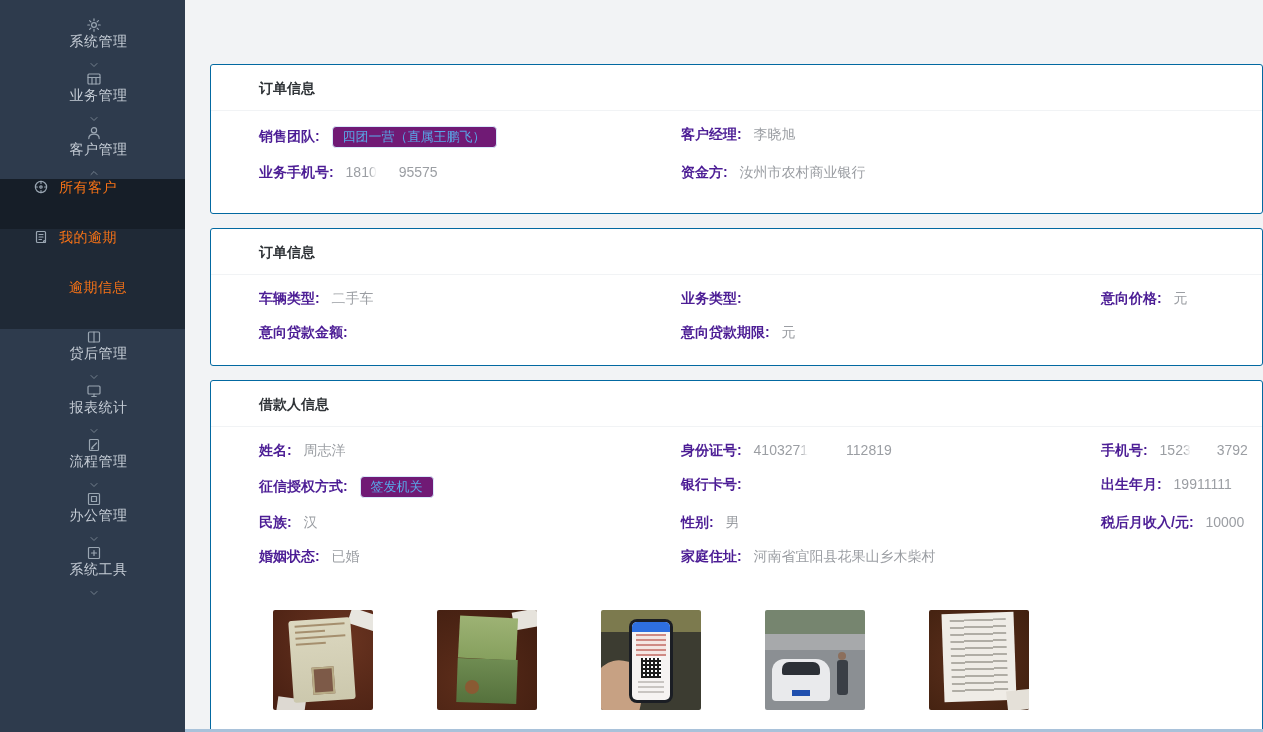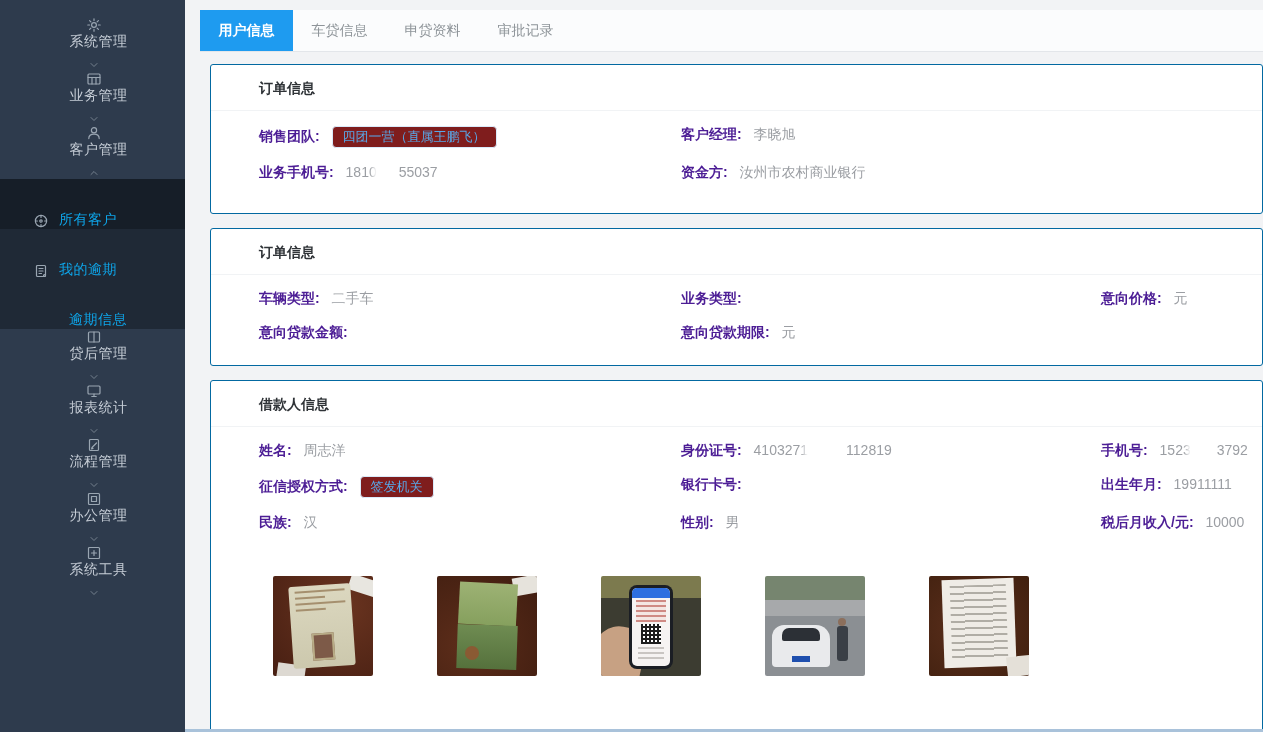--- a/index.html
+++ b/index.html
@@ -11,22 +11,22 @@
     background:#2e3b4d; padding-top:17px; }
   .s-item { height:54px; display:flex; align-items:center; padding:0 12px 0 14px;
     color:#c6cdd6; cursor:pointer;flex-direction:column; }
   .s-ico { width:16px; height:16px; display:inline-flex; color:#9aa6b2; flex:none; }
   .s-ico svg { width:16px; height:16px; }
   .s-label { margin-left:10px; flex:1; font-size:14px; letter-spacing:.5px; }
   .s-chev { width:12px; height:12px; color:#7c8894; display:inline-flex; }
   .s-chev svg { width:12px; height:12px; }
   .s-chev.up { transform:rotate(180deg); }
   .submenu { background:#1f2936; }
-  .sub-item { height:50px; display:flex; align-items:flex-end; padding-left:33px;
-    color:#0ea5e9; cursor:pointer; }
+  .sub-item { height:50px; display:flex; align-items:flex-start; padding-left:33px;
+    color:#f97316; cursor:pointer; }
   .sub-item.active { background:#161e28; }
   .sub-item.noicon { padding-left:59px; }
   svg.icon { fill:none; stroke:currentColor; stroke-width:1.2;
     stroke-linecap:round; stroke-linejoin:round; }
 
   
   .content { position:absolute; left:185px; top:0; right:0; bottom:0;
     background:#f2f3f5; overflow:hidden; }
 
   .tabbar { position:absolute; left:15px; top:10px; right:0; height:42px;
@@ -40,21 +40,21 @@
   .card1 { top:64px;  height:150px; }
   .card2 { top:228px; height:138px; }
   .card3 { top:380px; height:430px; }
   .card-h { padding:15px 20px 12px 48px; font-weight:bold; color:#2f3337;
     border-bottom:1px solid #f1f3f5; }
   .rows { padding:7px 0 0 48px; }
   .row { display:grid; grid-template-columns:422px 420px 1fr; padding:8px 0; }
   .field { white-space:nowrap; }
   .flabel { font-weight:bold; color:#4c1d95; margin-right:8px; }
   .fvalue { color:#9b9ea3; }
-  .tag { display:inline-block; background:#7f1d1d; border:1px solid #d9ebfb;
+  .tag { display:inline-block; background:#701a75; border:1px solid #d9ebfb;
     color:#58a8e8; border-radius:4px; padding:1px 10px; font-size:13px; cursor:pointer; }
   .redact { display:inline-block; width:26px; height:14px; background:#fff;
     vertical-align:-2px; border-radius:2px; box-shadow:0 0 5px 4px #fff; }
   .redact.wide { width:38px; }
   .redact.narrow { width:22px; }
 
   .bottom-scroll { position:absolute; left:0; right:0; bottom:0; height:3px;
     background:#a9c2da; cursor:pointer; }
 
   
@@ -269,44 +269,38 @@
     <span class="s-chev">
       <svg class="icon" viewBox="0 0 16 16">
           <path d="M4 6l4 4 4-4"></path>
         </svg>
     </span>
   </div>
 </div>
 
 <div class="content">
 
-  <div class="tabbar">
-    <div class="tab active">用户信息</div>
-    <div class="tab">车贷信息</div>
-    <div class="tab">申贷资料</div>
-    <div class="tab">审批记录</div>
-  </div>
 
   <div class="card card1">
     <div class="card-h">订单信息</div>
     <div class="rows">
       <div class="row">
         <div class="field">
           <span class="flabel">销售团队:</span>
           <span class="tag">四团一营（直属王鹏飞）</span>
         </div>
         <div class="field">
           <span class="flabel">客户经理:</span>
           <span class="fvalue">李晓旭</span>
         </div>
       </div>
       <div class="row">
         <div class="field">
           <span class="flabel">业务手机号:</span>
-          <span class="fvalue">1810</span><span class="redact narrow"></span><span class="fvalue">55037</span>
+          <span class="fvalue">1810</span><span class="redact narrow"></span><span class="fvalue">95575</span>
         </div>
         <div class="field">
           <span class="flabel">资金方:</span>
           <span class="fvalue">汝州市农村商业银行</span>
         </div>
         <div class="field"></div>
       </div>
     </div>
   </div>
 
@@ -378,20 +372,31 @@
           <span class="fvalue">汉</span>
         </div>
         <div class="field">
           <span class="flabel">性别:</span>
           <span class="fvalue">男</span>
         </div>
         <div class="field">
           <span class="flabel">税后月收入/元:</span>
           <span class="fvalue">10000</span>
         </div>
+      </div>
+      <div class="row">
+        <div class="field">
+          <span class="flabel">婚姻状态:</span>
+          <span class="fvalue">已婚</span>
+        </div>
+        <div class="field">
+          <span class="flabel">家庭住址:</span>
+          <span class="fvalue">河南省宜阳县花果山乡木柴村</span>
+        </div>
+        <div class="field"></div>
       </div>
     </div>
 
     <div class="photos">
       <div class="pwrap">
         <div class="photo ph1">
           <div class="paper-a"></div>
           <div class="paper-b"></div>
           <div class="idc">
             <div class="ln"></div>

